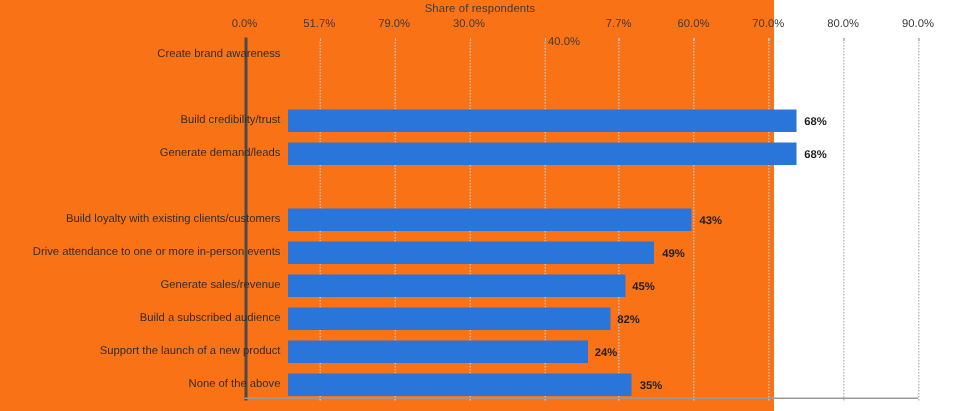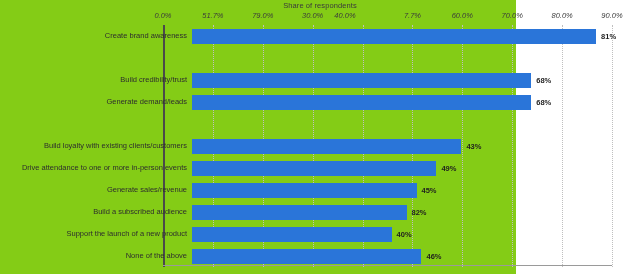--- a/index.html
+++ b/index.html
@@ -13,21 +13,21 @@
     font-family: "Liberation Sans", sans-serif;
     overflow: hidden;
     position: relative;
   }
 
   #chart-root {
     position: absolute;
     left: 0; top: 0;
     width: 516px;
     height: 274px;
-    background: #84cc16;
+    background: #f97316;
   }
 
   
   #axis-title {
     position: absolute;
     top: 1px;
     left: 0;
     width: 640px;
     text-align: center;
     font-size: 7.5px;
@@ -36,21 +36,20 @@
     white-space: nowrap;
   }
 
   
   #tick-strip {
     position: absolute;
     top: 11px;
     left: 0;
     width: 640px;
     height: 12px;
-    font-style: italic;
   }
   .tick-label {
     position: absolute;
     transform: translateX(-50%);
     font-size: 7.5px;
     color: #3b3b3b;
     white-space: nowrap;
     top: 0;
   }
 
@@ -147,21 +146,21 @@
 
 <div id="chart-root">
 
   <div id="axis-title">Share of respondents</div>
 
   <div id="tick-strip">
       <div class="tick-label" style="left: 163px;">0.0%</div>
       <div class="tick-label" style="left: 212.889px;">51.7%</div>
       <div class="tick-label" style="left: 262.778px;">79.0%</div>
       <div class="tick-label" style="left: 312.667px;">30.0%</div>
-      <div class="tick-label" style="left: 345px;">40.0%</div>
+      <div class="tick-label" style="left: 376px; margin-top: 12px;">40.0%</div>
       <div class="tick-label" style="left: 412.444px;">7.7%</div>
       <div class="tick-label" style="left: 462.333px;">60.0%</div>
       <div class="tick-label" style="left: 512.222px;">70.0%</div>
       <div class="tick-label" style="left: 562.111px; text-align: right;">80.0%</div>
       <div class="tick-label" style="left: 612px;">90.0%</div>
     </div>
 
   <div id="plot">
     <div id="plot-gridlines">
         <div class="gridline" style="left: 49.8889px;"></div>
@@ -175,24 +174,20 @@
         <div class="gridline" style="left: 449px;"></div>
       </div>
   </div>
 
   <div id="y-axis-line"></div>
   <div id="x-axis-line"></div>
 
   <div id="rows">
       <div class="row" style="top: 0px;">
         <div class="cat-label">Create brand awareness</div>
-        <div class="bar-wrap">
-          <div class="bar" style="width: 404.1px; background: rgb(42, 117, 217);"></div>
-          <div class="bar-value">81%</div>
-        </div>
       </div>
       <div class="row" style="top: 44px;">
         <div class="cat-label">Build credibility/trust</div>
         <div class="bar-wrap">
           <div class="bar" style="width: 339.244px; background: rgb(42, 117, 217);"></div>
           <div class="bar-value">68%</div>
         </div>
       </div>
       <div class="row" style="top: 66px;">
         <div class="cat-label">Generate demand/leads</div>
@@ -226,25 +221,25 @@
         <div class="cat-label">Build a subscribed audience</div>
         <div class="bar-wrap">
           <div class="bar" style="width: 214.522px; background: rgb(42, 117, 217);"></div>
           <div class="bar-value">82%</div>
         </div>
       </div>
       <div class="row" style="top: 198px;">
         <div class="cat-label">Support the launch of a new product</div>
         <div class="bar-wrap">
           <div class="bar" style="width: 199.556px; background: rgb(42, 117, 217);"></div>
-          <div class="bar-value">40%</div>
+          <div class="bar-value">24%</div>
         </div>
       </div>
       <div class="row" style="top: 220px;">
         <div class="cat-label">None of the above</div>
         <div class="bar-wrap">
           <div class="bar" style="width: 229.489px; background: rgb(42, 117, 217);"></div>
-          <div class="bar-value">46%</div>
+          <div class="bar-value">35%</div>
         </div>
       </div>
     </div>
 
 </div>
 
 </body></html>

